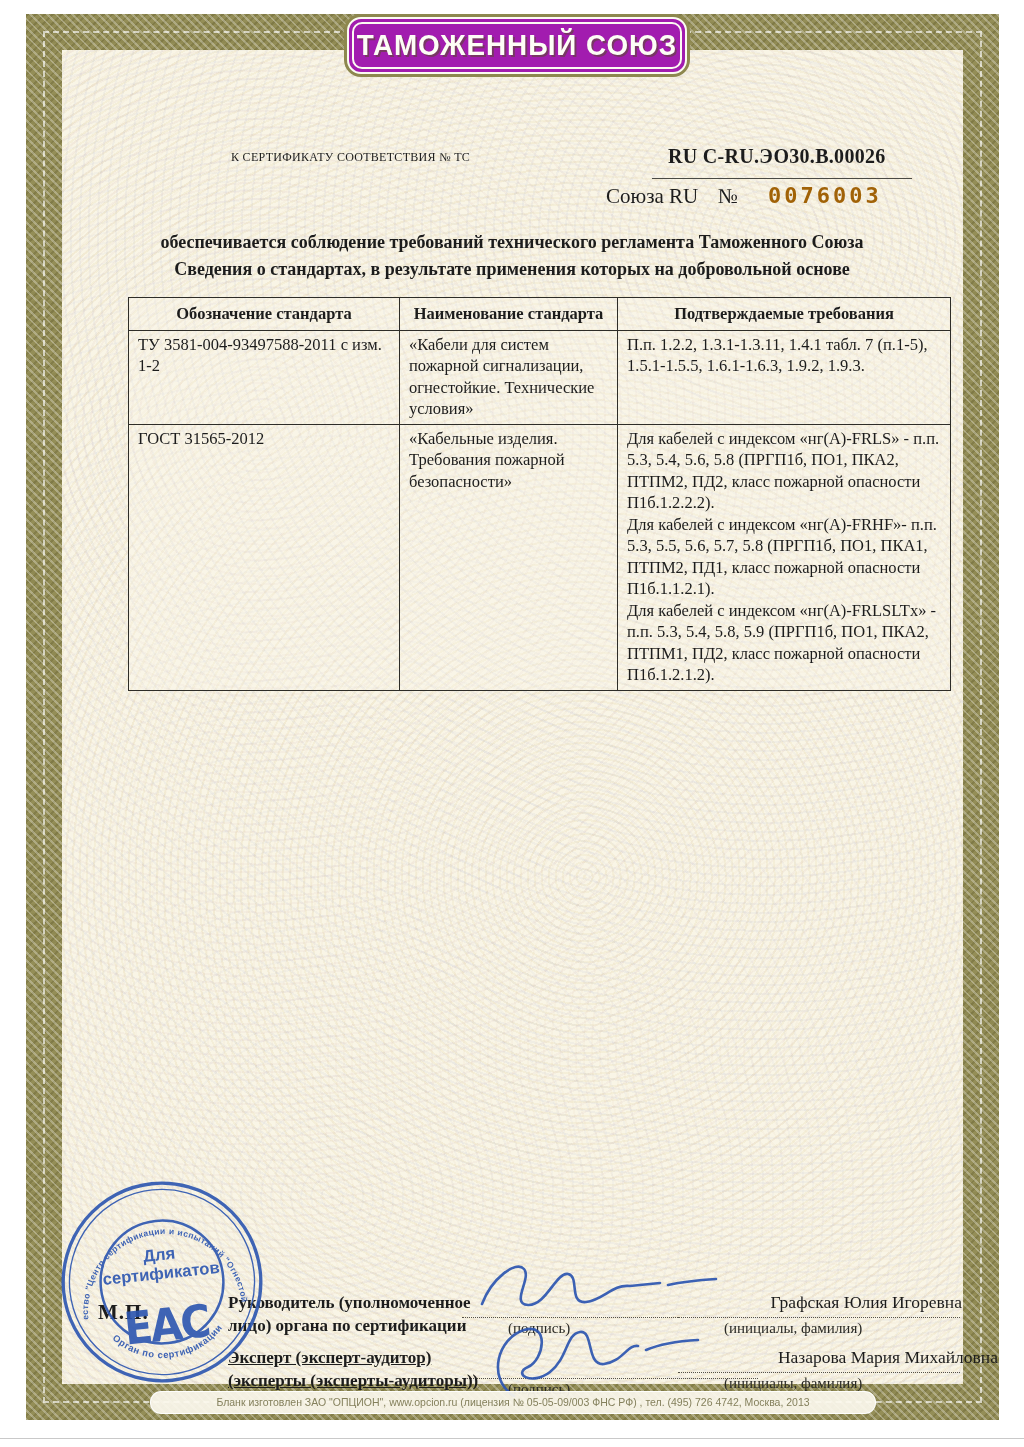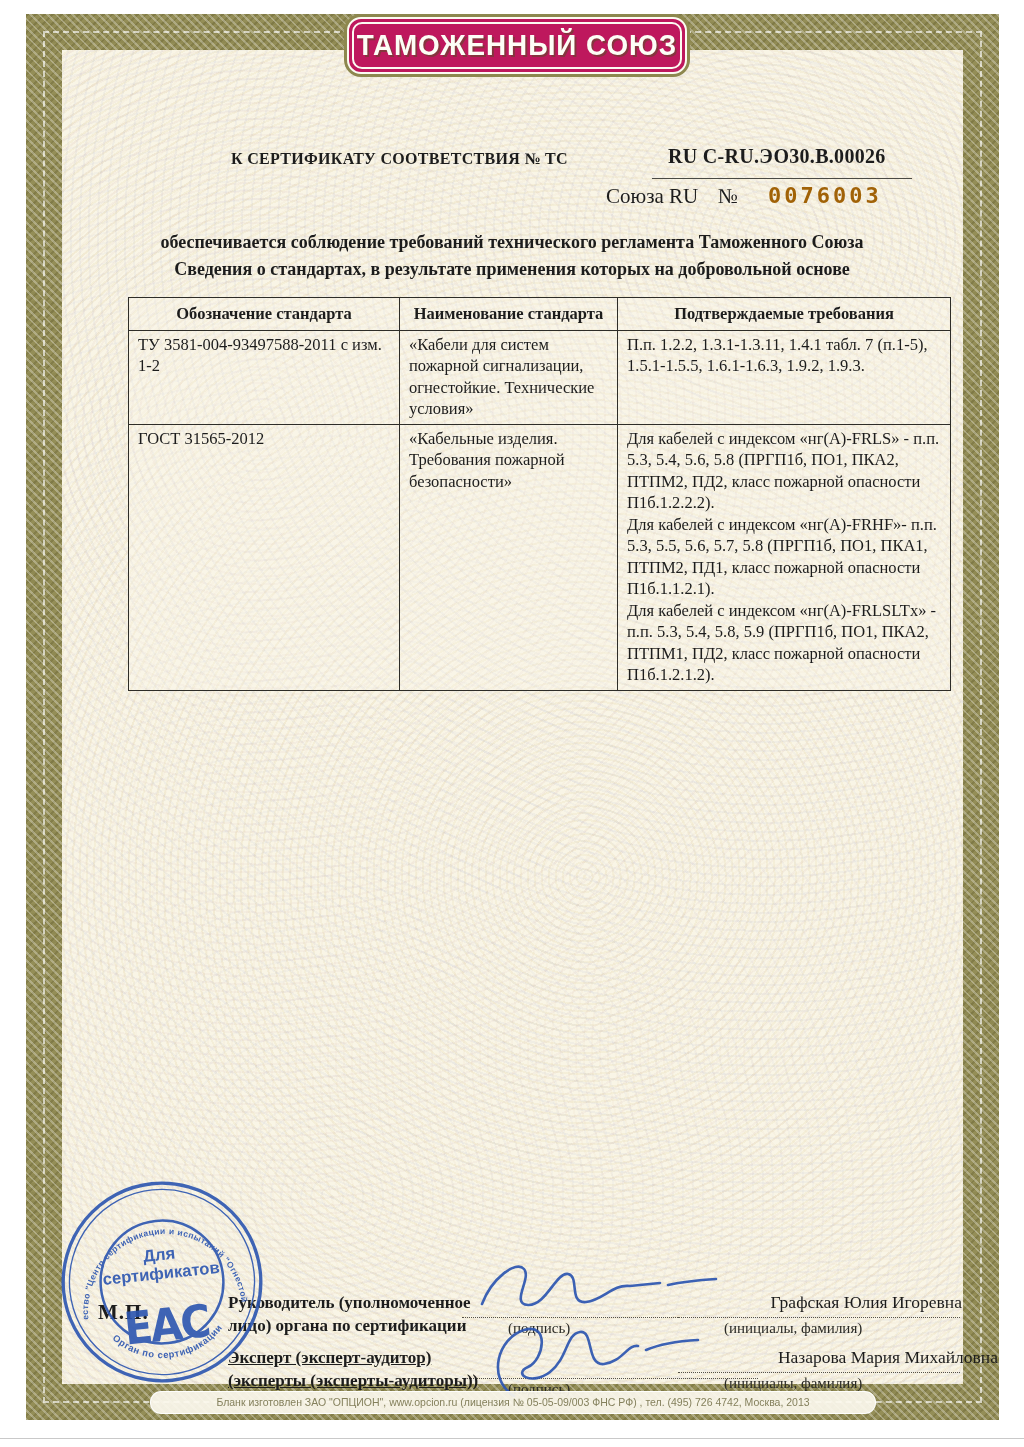--- a/index.html
+++ b/index.html
@@ -16,32 +16,32 @@
   
   .inner{position:absolute;left:62px;top:50px;right:61px;bottom:63px;
         background:
           repeating-radial-gradient(circle at 22% 28%, rgba(186,138,148,.065) 0 2px, rgba(0,0,0,0) 2px 8px),
           repeating-radial-gradient(circle at 78% 14%, rgba(134,146,198,.07) 0 2px, rgba(0,0,0,0) 2px 9px),
           repeating-radial-gradient(circle at 58% 62%, rgba(212,192,120,.12) 0 2px, rgba(0,0,0,0) 2px 7px),
           repeating-radial-gradient(circle at 30% 86%, rgba(148,158,208,.06) 0 2px, rgba(0,0,0,0) 2px 10px),
           repeating-radial-gradient(circle at 90% 75%, rgba(205,160,120,.05) 0 2px, rgba(0,0,0,0) 2px 8px),
           #f9f5e6;}
   
-  .banner{position:absolute;left:347px;top:17px;width:340px;height:57px;background:#be185d;
+  .banner{position:absolute;left:347px;top:17px;width:340px;height:57px;background:#a21caf;
         border:2px solid #fcfbf2;border-radius:14px;box-sizing:border-box;z-index:6;
         box-shadow:0 0 0 3px #8d874e;}
   .banner-inner{position:absolute;left:3px;top:3px;right:3px;bottom:3px;border:2px solid #fcfbf2;
         border-radius:10px;display:flex;align-items:center;justify-content:center;}
   .banner-text{font-family:"Liberation Sans",sans-serif;font-weight:bold;font-size:29px;color:#fdfdf6;
         letter-spacing:1px;transform:scaleX(.96);white-space:nowrap;
         text-shadow:2px 2px 0 rgba(84,79,36,.55);}
   
   .title{position:absolute;left:0;width:1024px;top:98px;margin:0;text-align:center;
         font-size:32px;font-weight:bold;letter-spacing:2px;z-index:3;}
-  .sub-prefix{position:absolute;left:231px;top:150px;font-size:16px;font-weight:bold;letter-spacing:.3px;z-index:3;}
+  .sub-prefix{position:absolute;left:231px;top:150px;font-size:12px;font-weight:normal;letter-spacing:.3px;z-index:3;}
   .cert-no{position:absolute;left:668px;top:145px;font-size:20px;font-weight:bold;letter-spacing:.3px;z-index:3;white-space:nowrap;}
   .cert-line{position:absolute;left:652px;top:178px;width:260px;border-bottom:1.2px solid #4a4a44;z-index:3;}
   .series-label{position:absolute;left:606px;top:184px;font-size:21px;z-index:3;}
   .num-sign{position:absolute;left:718px;top:184px;font-size:21px;z-index:3;}
   .serial{position:absolute;left:768px;top:183px;font-family:"DejaVu Sans Mono",monospace;
         font-size:22px;font-weight:bold;letter-spacing:3px;color:#a16207;z-index:3;}
   .intro{position:absolute;left:72px;top:229px;width:880px;text-align:center;font-weight:bold;
         font-size:18px;line-height:27px;z-index:3;}
   
   .std-table{position:absolute;left:128px;top:297px;width:822px;border-collapse:collapse;

